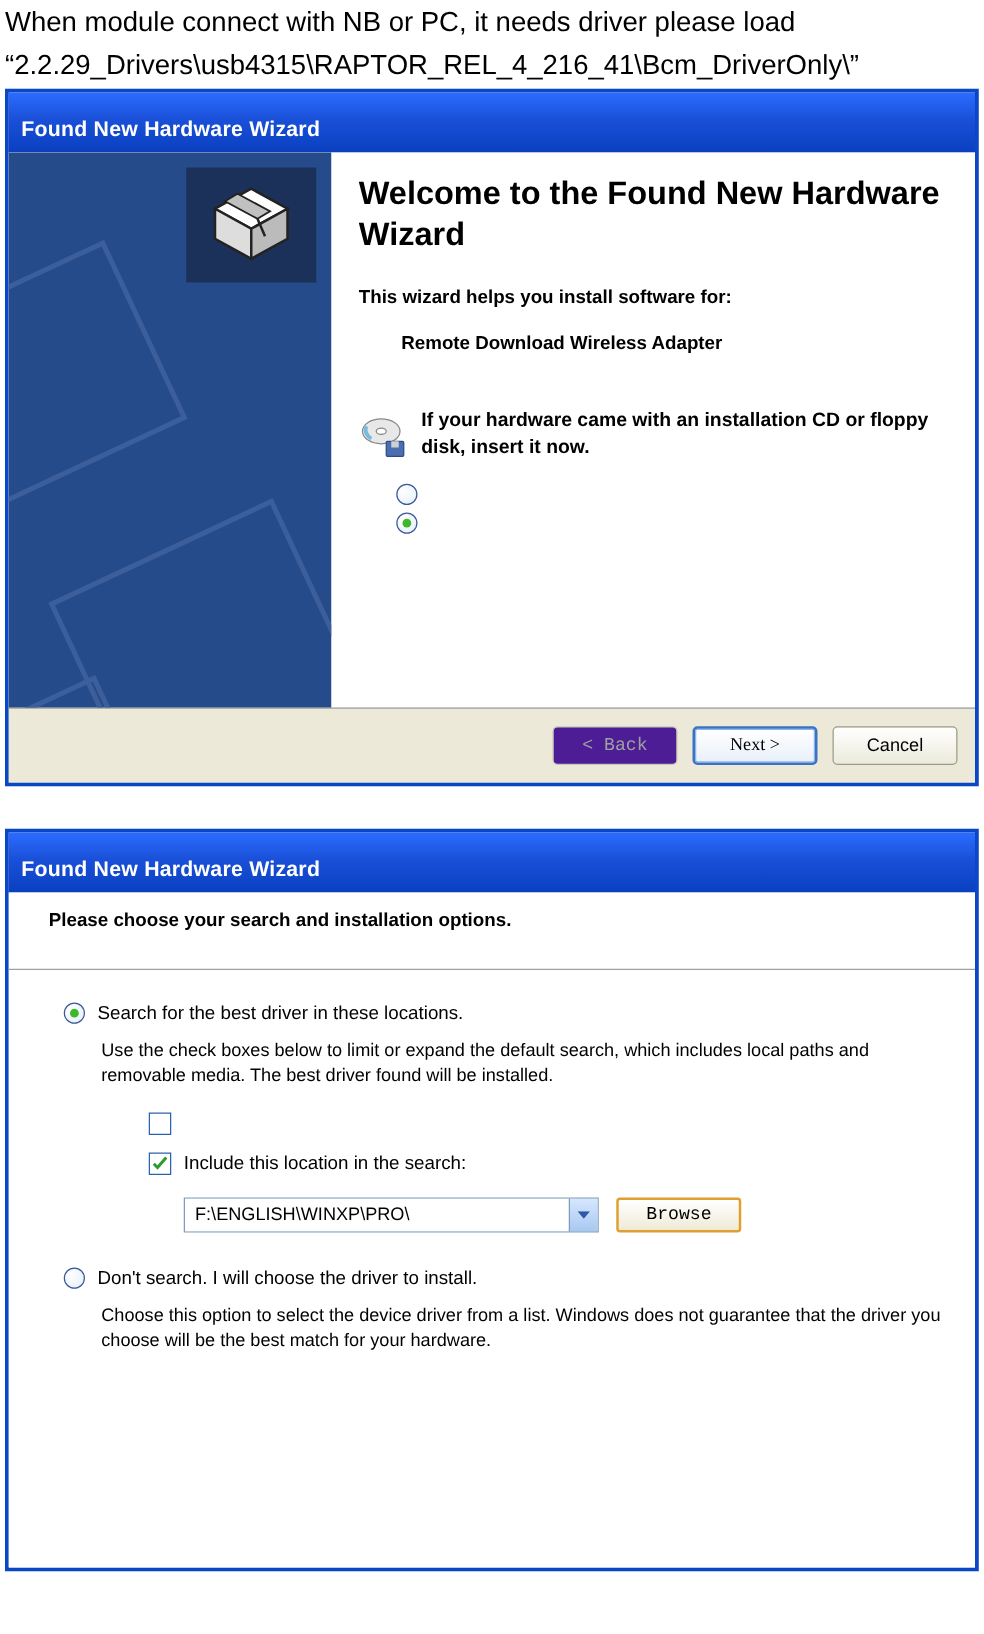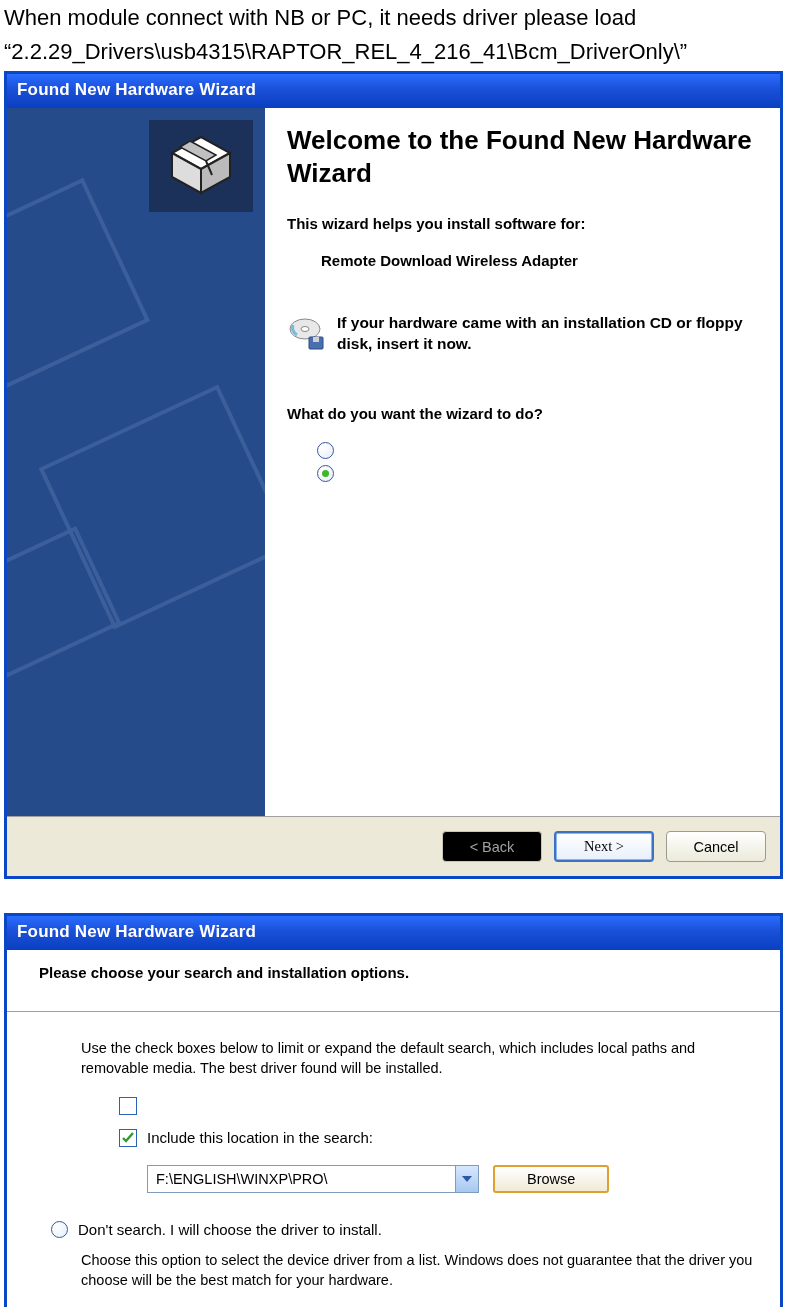--- a/index.html
+++ b/index.html
@@ -17,30 +17,30 @@
   }
   .dialog {
     border: 3px solid #0a47c6;
     background: #ece9d8;
     margin-bottom: 34px;
     font-family: Tahoma, Arial, sans-serif;
   }
   .title-bar {
     background: linear-gradient(to bottom, #2a6cff 0%, #1a50d8 45%, #0a3fc0 100%);
     color: #fff;
-    padding: 6px 10px 8px 10px;
+    padding: 20px 10px 8px 10px;
     font-weight: bold;
     font-size: 17px;
     letter-spacing: 0.2px;
   }
   
   .body-first {
     background: #fff;
     display: flex;
-    height: 708px;
+    height: 444px;
   }
   .side-panel {
     width: 258px;
     background: #264b8a;
     position: relative;
     flex: none;
     overflow: hidden;
   }
   .side-shapes {
     position: absolute;
@@ -80,23 +80,23 @@
   }
   .plain-text {
     font-size: 15px;
     margin: 0 0 20px 0;
     font-weight: bold;
   }
   .indent1 { margin-left: 34px; }
   .cd-row {
     display: flex;
     gap: 10px;
-    align-items: flex-start;
+    align-items: flex-end;
     margin-top: 44px;
-    margin-bottom: 50px;
+    margin-bottom: 18px;
   }
   .cd-row svg { flex: none; }
   .cd-text {
     font-size: 15.5px;
     font-weight: bold;
     line-height: 1.35;
   }
   .radio-row {
     display: flex;
     align-items: center;
@@ -203,24 +203,24 @@
     width: 22px;
     background: linear-gradient(to bottom, #d6e7ff, #a8c8f0);
     border-left: 1px solid #7f9db9;
     display: flex;
     align-items: center;
     justify-content: center;
   }
   .browse-btn {
     border: 2px solid #e0a030;
     background: linear-gradient(to bottom, #fff, #f0ead6);
-    padding: 4px 32px;
+    padding: 4px 22px;
     font-size: 14.5px;
     border-radius: 3px;
-    font-family: Liberation Sans, sans-serif;
+    font-family: Liberation Mono, monospace;
     text-align: center;
   }
 
   
   .button-row {
     background: #ece9d8;
     border-top: 1px solid #a0a0a0;
     padding: 14px 14px;
     display: flex;
     justify-content: flex-end;
@@ -231,22 +231,23 @@
     padding: 5px 14px;
     font-size: 14.5px;
     border-radius: 4px;
     text-align: center;
     border: 1px solid #9c9c8c;
     background: linear-gradient(to bottom, #fff, #eceadb);
     font-family: Tahoma, Arial, sans-serif;
   }
   .btn.disabled {
     color: #a0a0a0;
-    background: #000000;
+    background: #4c1d95;
     border-color: #c8c6b8;
+    font-family: Liberation Mono, monospace;
   }
   .btn.default {
     border: 2px solid #3b72c4;
     box-shadow: 0 0 0 1px #8ab5ef inset;
     background: linear-gradient(to bottom, #fff, #e9f0fb);
     font-family: Liberation Serif, serif;
   }
 </style>
 </head>
 <body>
@@ -284,21 +285,20 @@
         <svg width="40" height="40" viewBox="0 0 40 40">
           <ellipse cx="18" cy="16" rx="15" ry="10" fill="#e8e8e8" stroke="#888"></ellipse>
           <ellipse cx="18" cy="16" rx="4" ry="2.5" fill="#fff" stroke="#888"></ellipse>
           <path d="M6 12 Q4 18 10 22" stroke="#7bd" stroke-width="3" fill="none"></path>
           <rect x="22" y="24" width="14" height="12" rx="1" fill="#4a6fb0" stroke="#2b4c85"></rect>
           <rect x="26" y="24" width="6" height="5" fill="#d0d0d0"></rect>
         </svg>
         <div class="cd-text">If your hardware came with an installation CD or floppy disk, insert it now.</div>
       </div>
 
-      <p class="plain-text">What do you want the wizard to do?</p>
 
       <div class="radio-row">
         <span class="radio"></span>
       </div>
       <div class="radio-row">
         <span class="radio selected"></span>
       </div>
 
     </div>
   </div>
@@ -311,20 +311,24 @@
 </div>
 
 <div class="dialog">
   <div class="title-bar">Found New Hardware Wizard</div>
 
   <div class="body-second">
     <div class="header-strip">Please choose your search and installation options.</div>
 
     <div class="main-second">
       <div class="opt-block">
+        <div class="opt-head">
+          <span class="radio selected"></span>
+          <span>Search for the best driver in these locations.</span>
+        </div>
         <div class="opt-desc">Use the check boxes below to limit or expand the default search, which includes local paths and removable media. The best driver found will be installed.</div>
 
         <div class="check-row">
           <span class="checkbox">
             
           </span>
         </div>
         <div class="check-row">
           <span class="checkbox checked">
             <svg viewBox="0 0 12 12">

